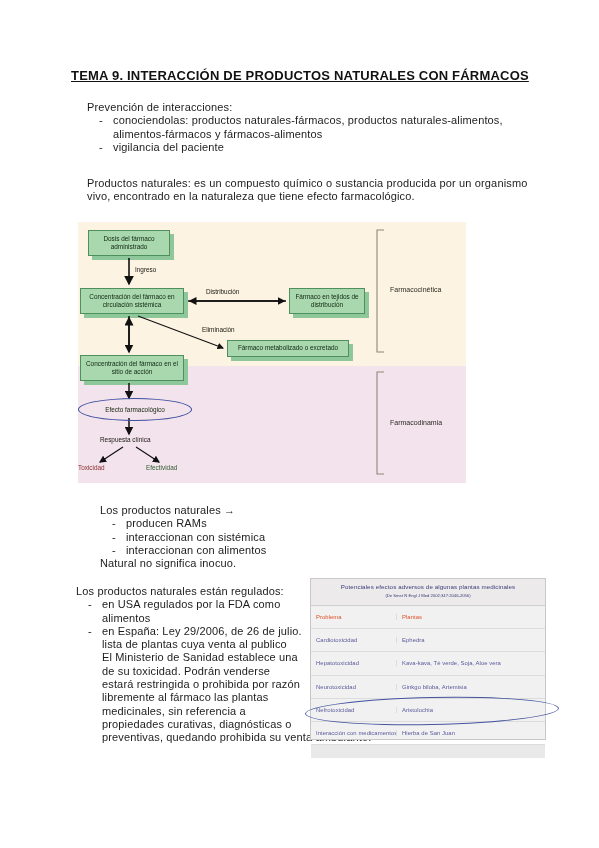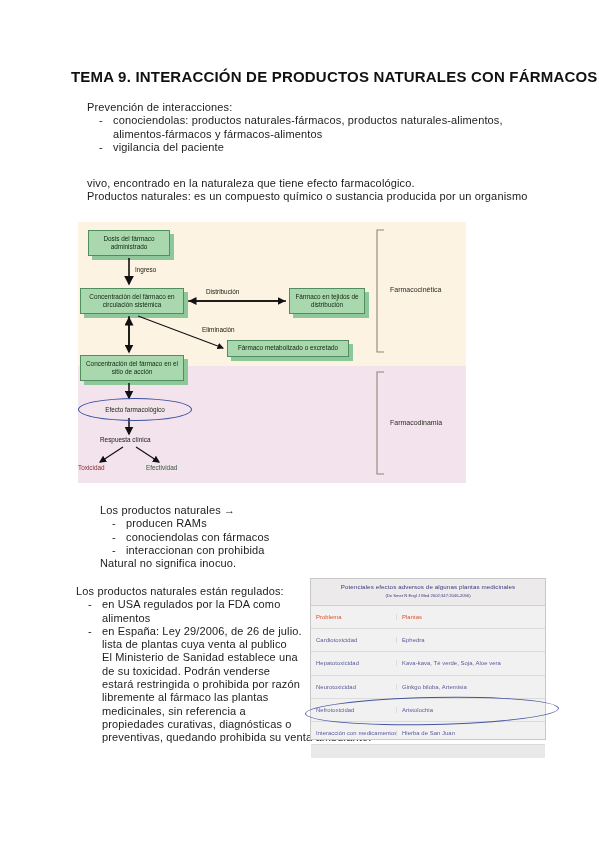--- a/index.html
+++ b/index.html
@@ -4,22 +4,22 @@
 <style>
   html,body{margin:0;padding:0;background:#ffffff;}
   body{width:599px;height:848px;position:relative;
        font-family:"Liberation Sans","DejaVu Sans",sans-serif;
        color:#1a1a1a;-webkit-font-smoothing:antialiased;}
 
   .page{position:absolute;left:0;top:0;width:599px;height:848px;overflow:hidden;background:#fff;}
 
   
   .tx{position:absolute;font-size:11px;line-height:13.3px;letter-spacing:.15px;color:#1c1c1c;margin-left:16px;}
-  .title{position:absolute;left:71px;top:68px;font-size:15px;font-weight:bold;
-         letter-spacing:.2px;white-space:nowrap;color:#111;text-align:right;}
+  .title{position:absolute;left:71px;top:68px;font-size:13px;font-weight:bold;
+         text-decoration:underline;letter-spacing:.2px;white-space:nowrap;color:#111;text-align:right;}
 
   .blk{position:absolute;}
   .ln{white-space:pre;}
   ul.bul{margin:0;padding:0;list-style:none;}
   ul.bul li{position:relative;padding-left:26px;}
   ul.bul li .dash{position:absolute;left:12px;top:0;}
 
   
   .diagram{position:absolute;left:78px;top:222px;width:388px;height:261px;}
   .d-top{position:absolute;left:0;top:0;width:388px;height:144px;background:#fdf3e2;}
@@ -76,22 +76,22 @@
         <span>alimentos-fármacos y fármacos-alimentos</span>
       </li>
       <li>
         <span class="dash">-</span>
         <span>vigilancia del paciente</span>
       </li>
     </ul>
   </div>
 
   <div class="blk tx" style="left:71px;top:177px;width:480px;">
+    <div class="ln">Productos naturales: es un compuesto químico o sustancia producida por un organismo</div>
     <div class="ln">vivo, encontrado en la naturaleza que tiene efecto farmacológico.</div>
-    <div class="ln">Productos naturales: es un compuesto químico o sustancia producida por un organismo</div>
   </div>
 
   <div class="diagram">
     <div class="d-top"></div>
     <div class="d-bot"></div>
 
     <div class="gbox" style="left:10px;top:8px;width:82px;height:26px;">Dosis del fármaco administrado</div>
 
     <div class="gbox" style="left:2px;top:66px;width:104px;height:26px;">Concentración del fármaco en circulación sistémica</div>
 
@@ -145,25 +145,25 @@
 
   <div class="blk tx" style="left:84px;top:504px;width:300px;">
     <div class="ln">Los productos naturales →</div>
     <ul class="bul">
       <li>
         <span class="dash">-</span>
         <span>producen RAMs</span>
       </li>
       <li>
         <span class="dash">-</span>
-        <span>conociendolas con fármacos</span>
-      </li>
-      <li>
-        <span class="dash">-</span>
-        <span>interaccionan con prohibida</span>
+        <span>interaccionan con sistémica</span>
+      </li>
+      <li>
+        <span class="dash">-</span>
+        <span>interaccionan con alimentos</span>
       </li>
     </ul>
     <div class="ln">Natural no significa inocuo.</div>
   </div>
 
   <div class="blk tx" style="left:60px;top:585px;width:255px;">
     <div class="ln">Los productos naturales están regulados:</div>
     <ul class="bul">
       <li>
         <span class="dash">-</span>

